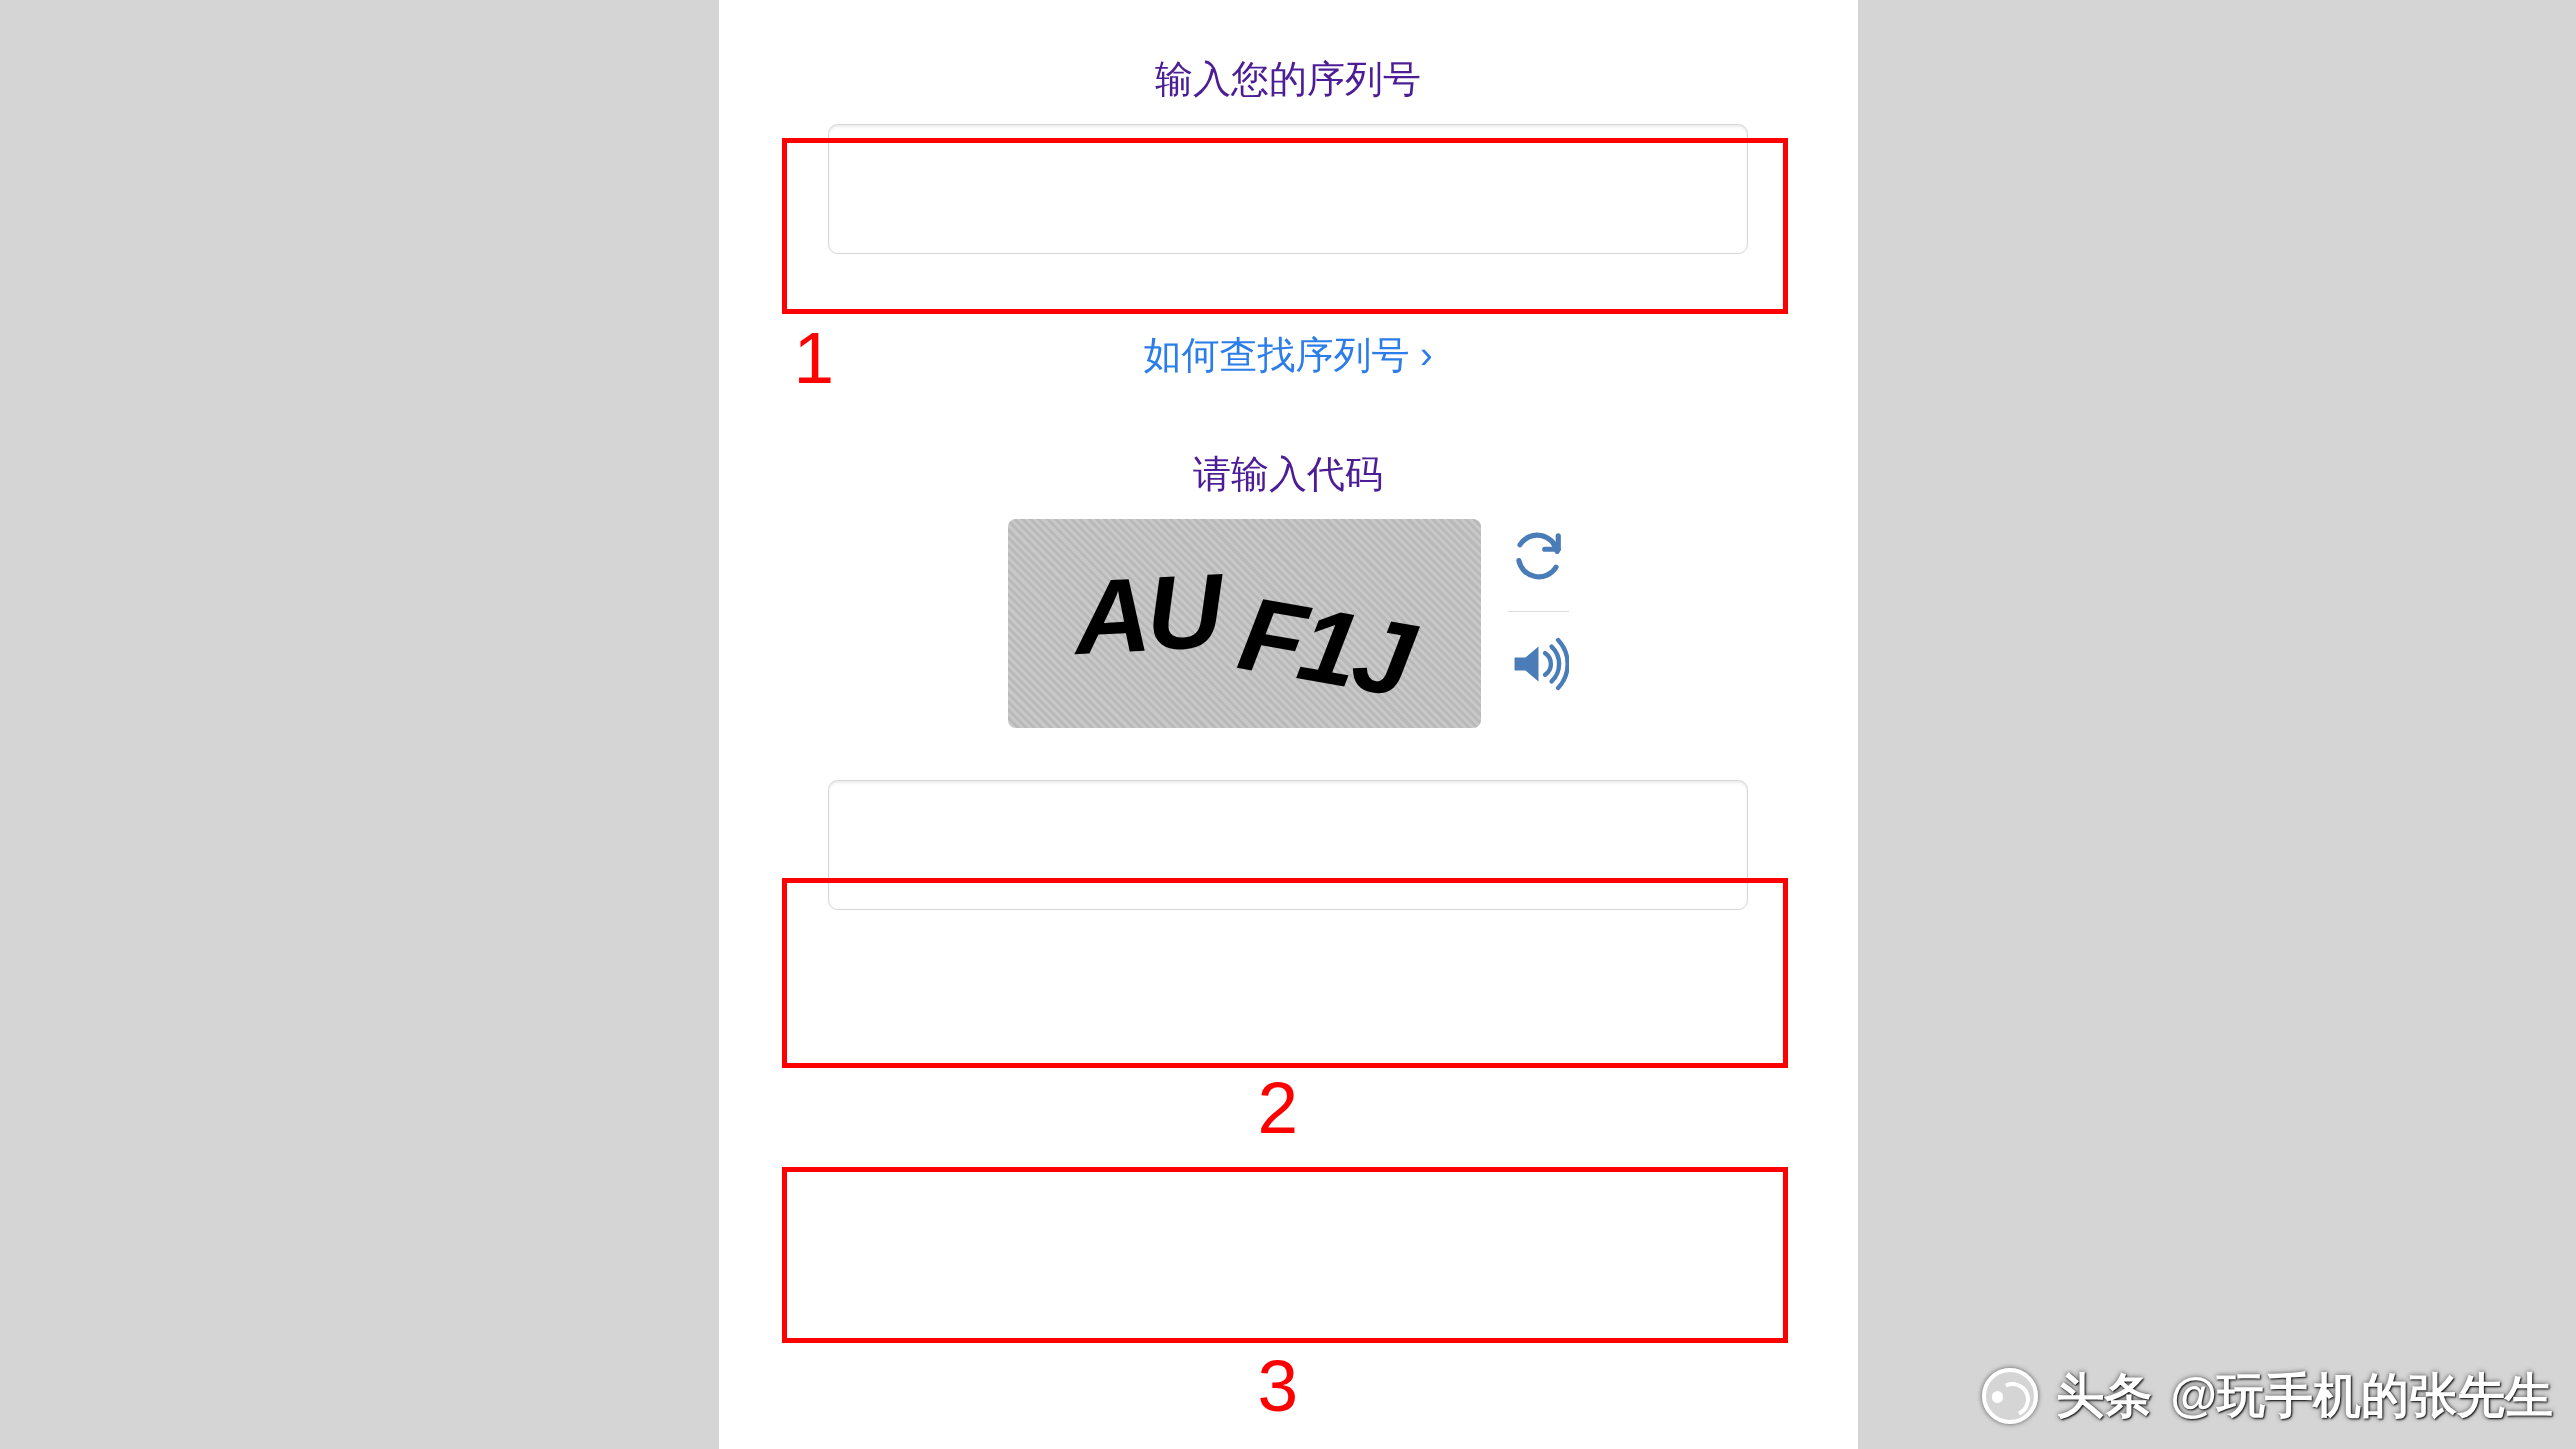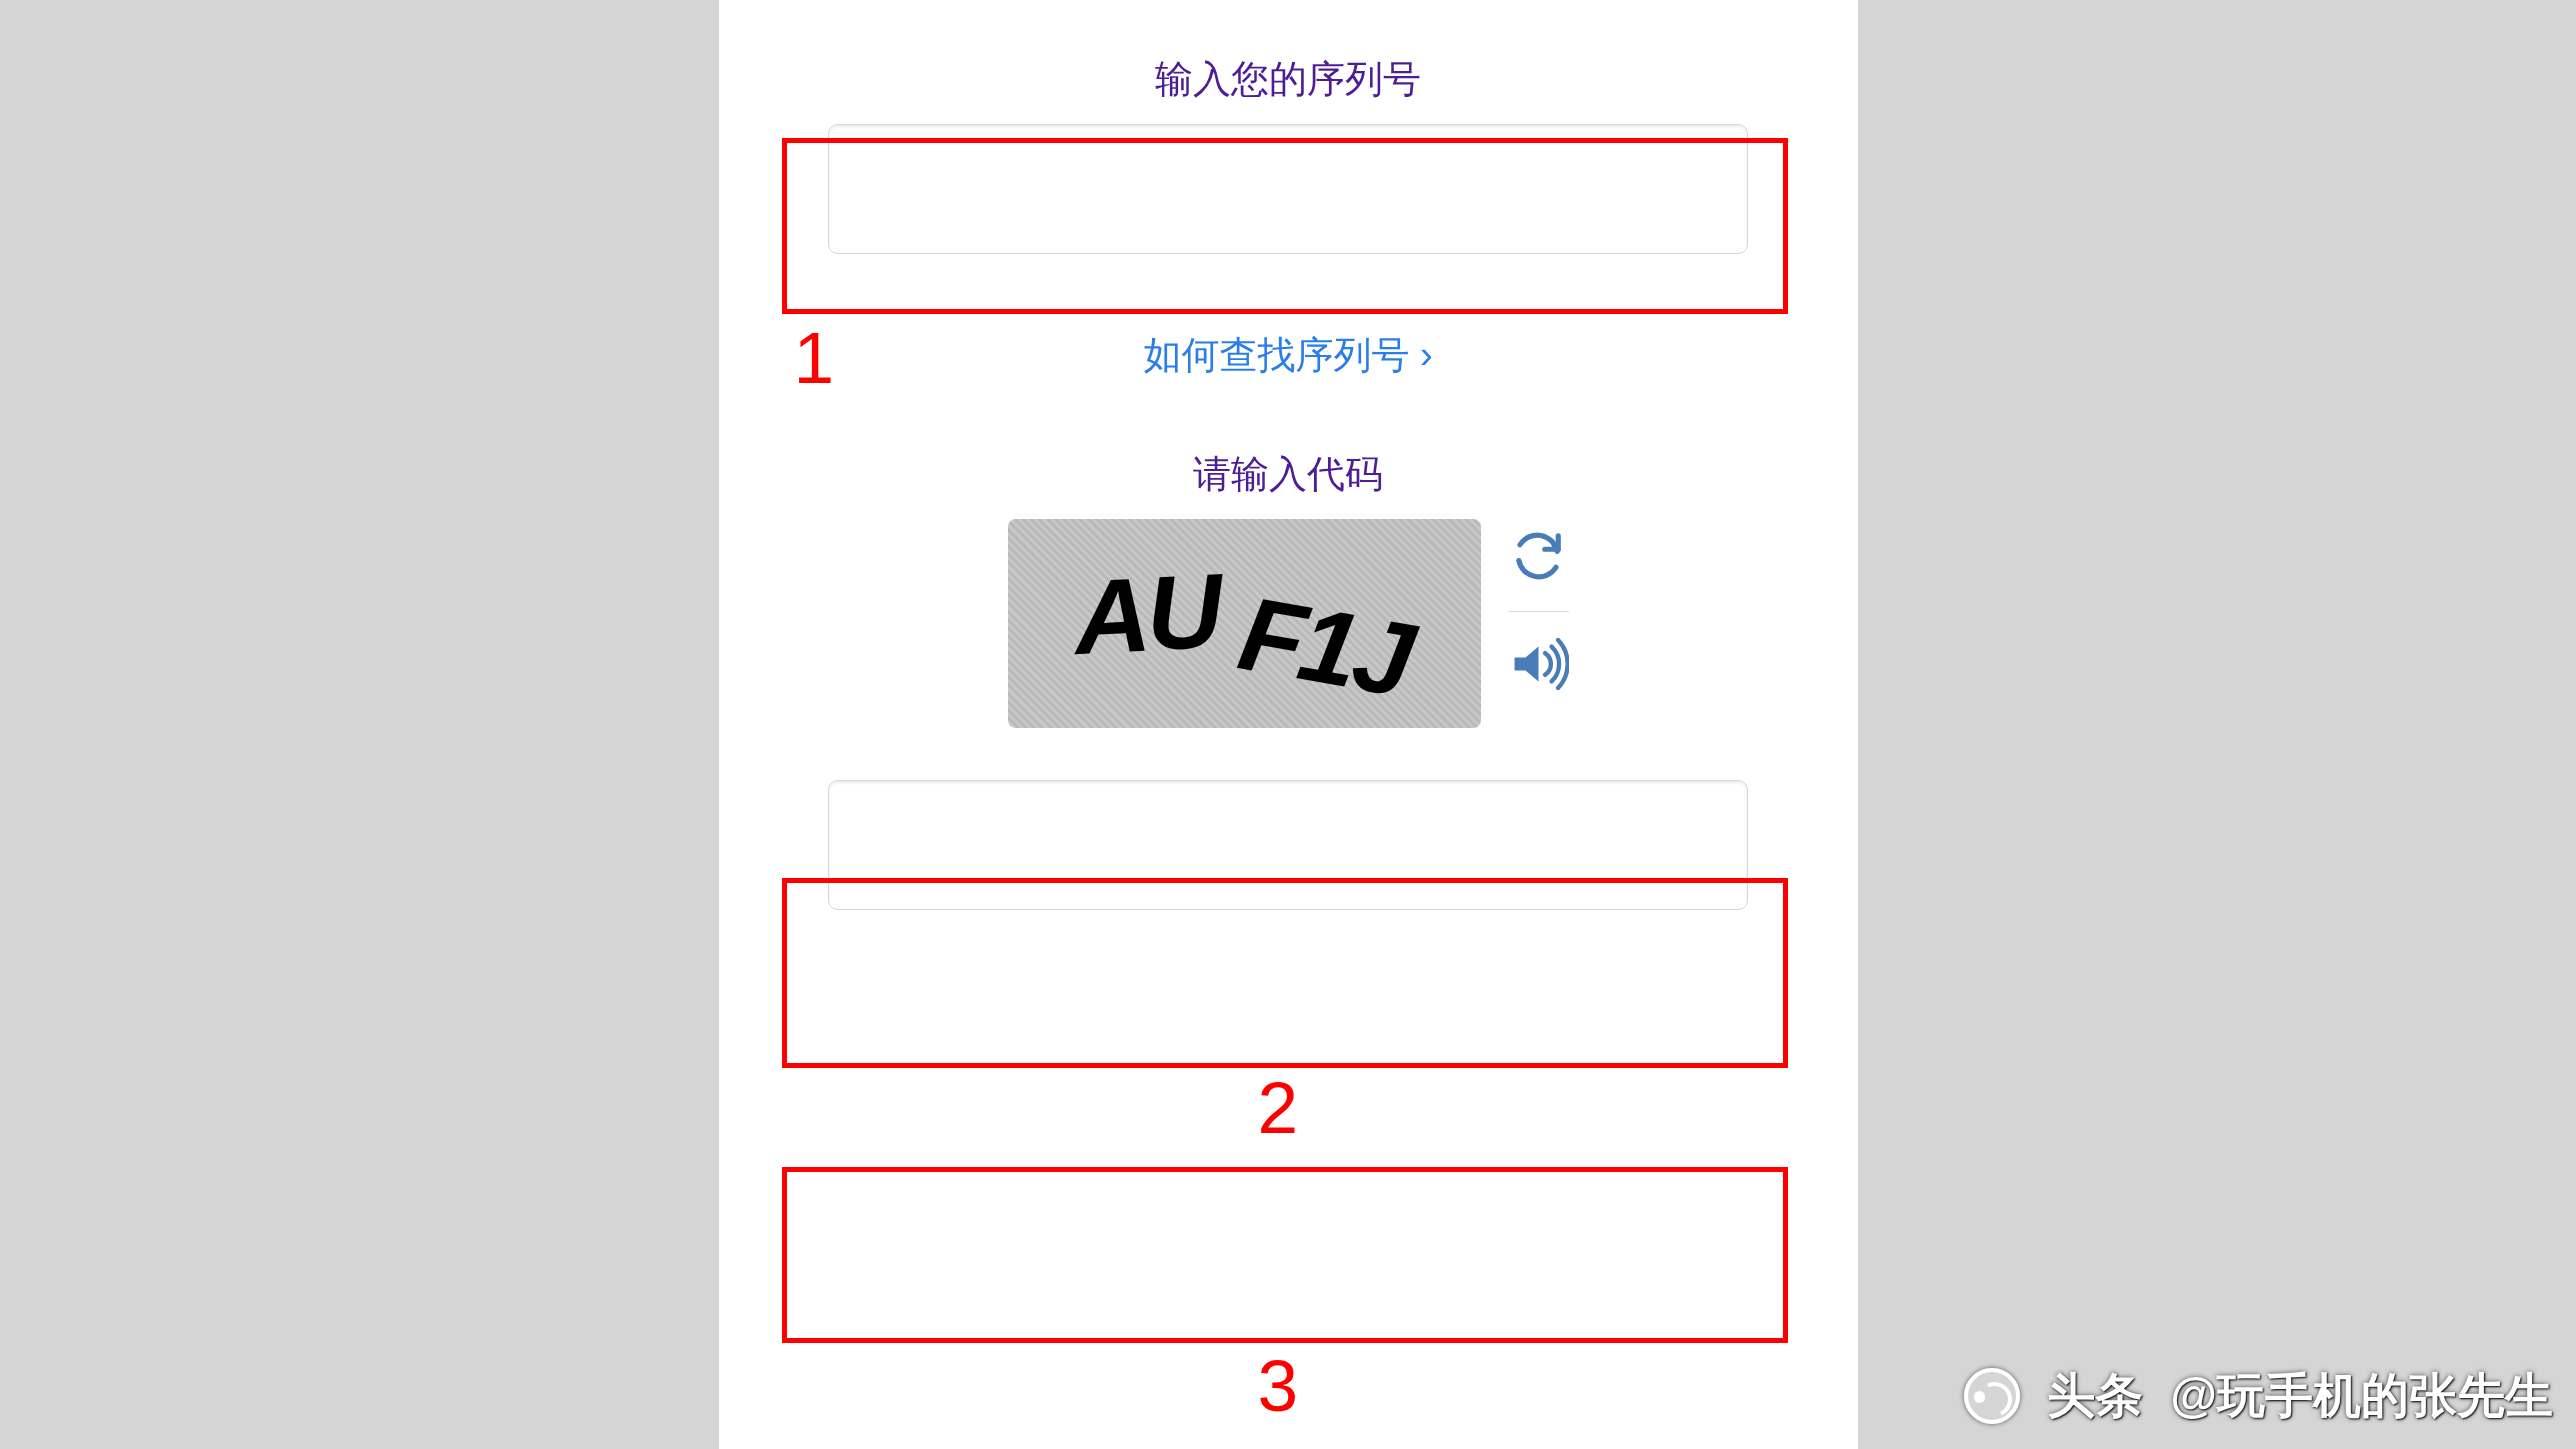--- a/index.html
+++ b/index.html
@@ -112,21 +112,21 @@
       font-size: 44px;
       font-weight: 600;
       cursor: pointer;
     }
     .watermark {
       position: absolute;
       right: 23px;
       bottom: 21px;
       display: flex;
       align-items: center;
-      gap: 27px;
+      gap: 18px;
       font-size: 48px;
       font-weight: 700;
       color: #fff;
       text-shadow: 0 0 5.8px rgba(0,0,0,0.6), 1px 1px 1.9px rgba(0,0,0,0.9);
     }
     .watermark .logo-circle {
       width: 56px; height: 56px; border-radius: 50%;
       border: 4.8px solid #fff; position: relative;
       box-shadow: 0 0 4.8px rgba(0,0,0,0.6);
     }

